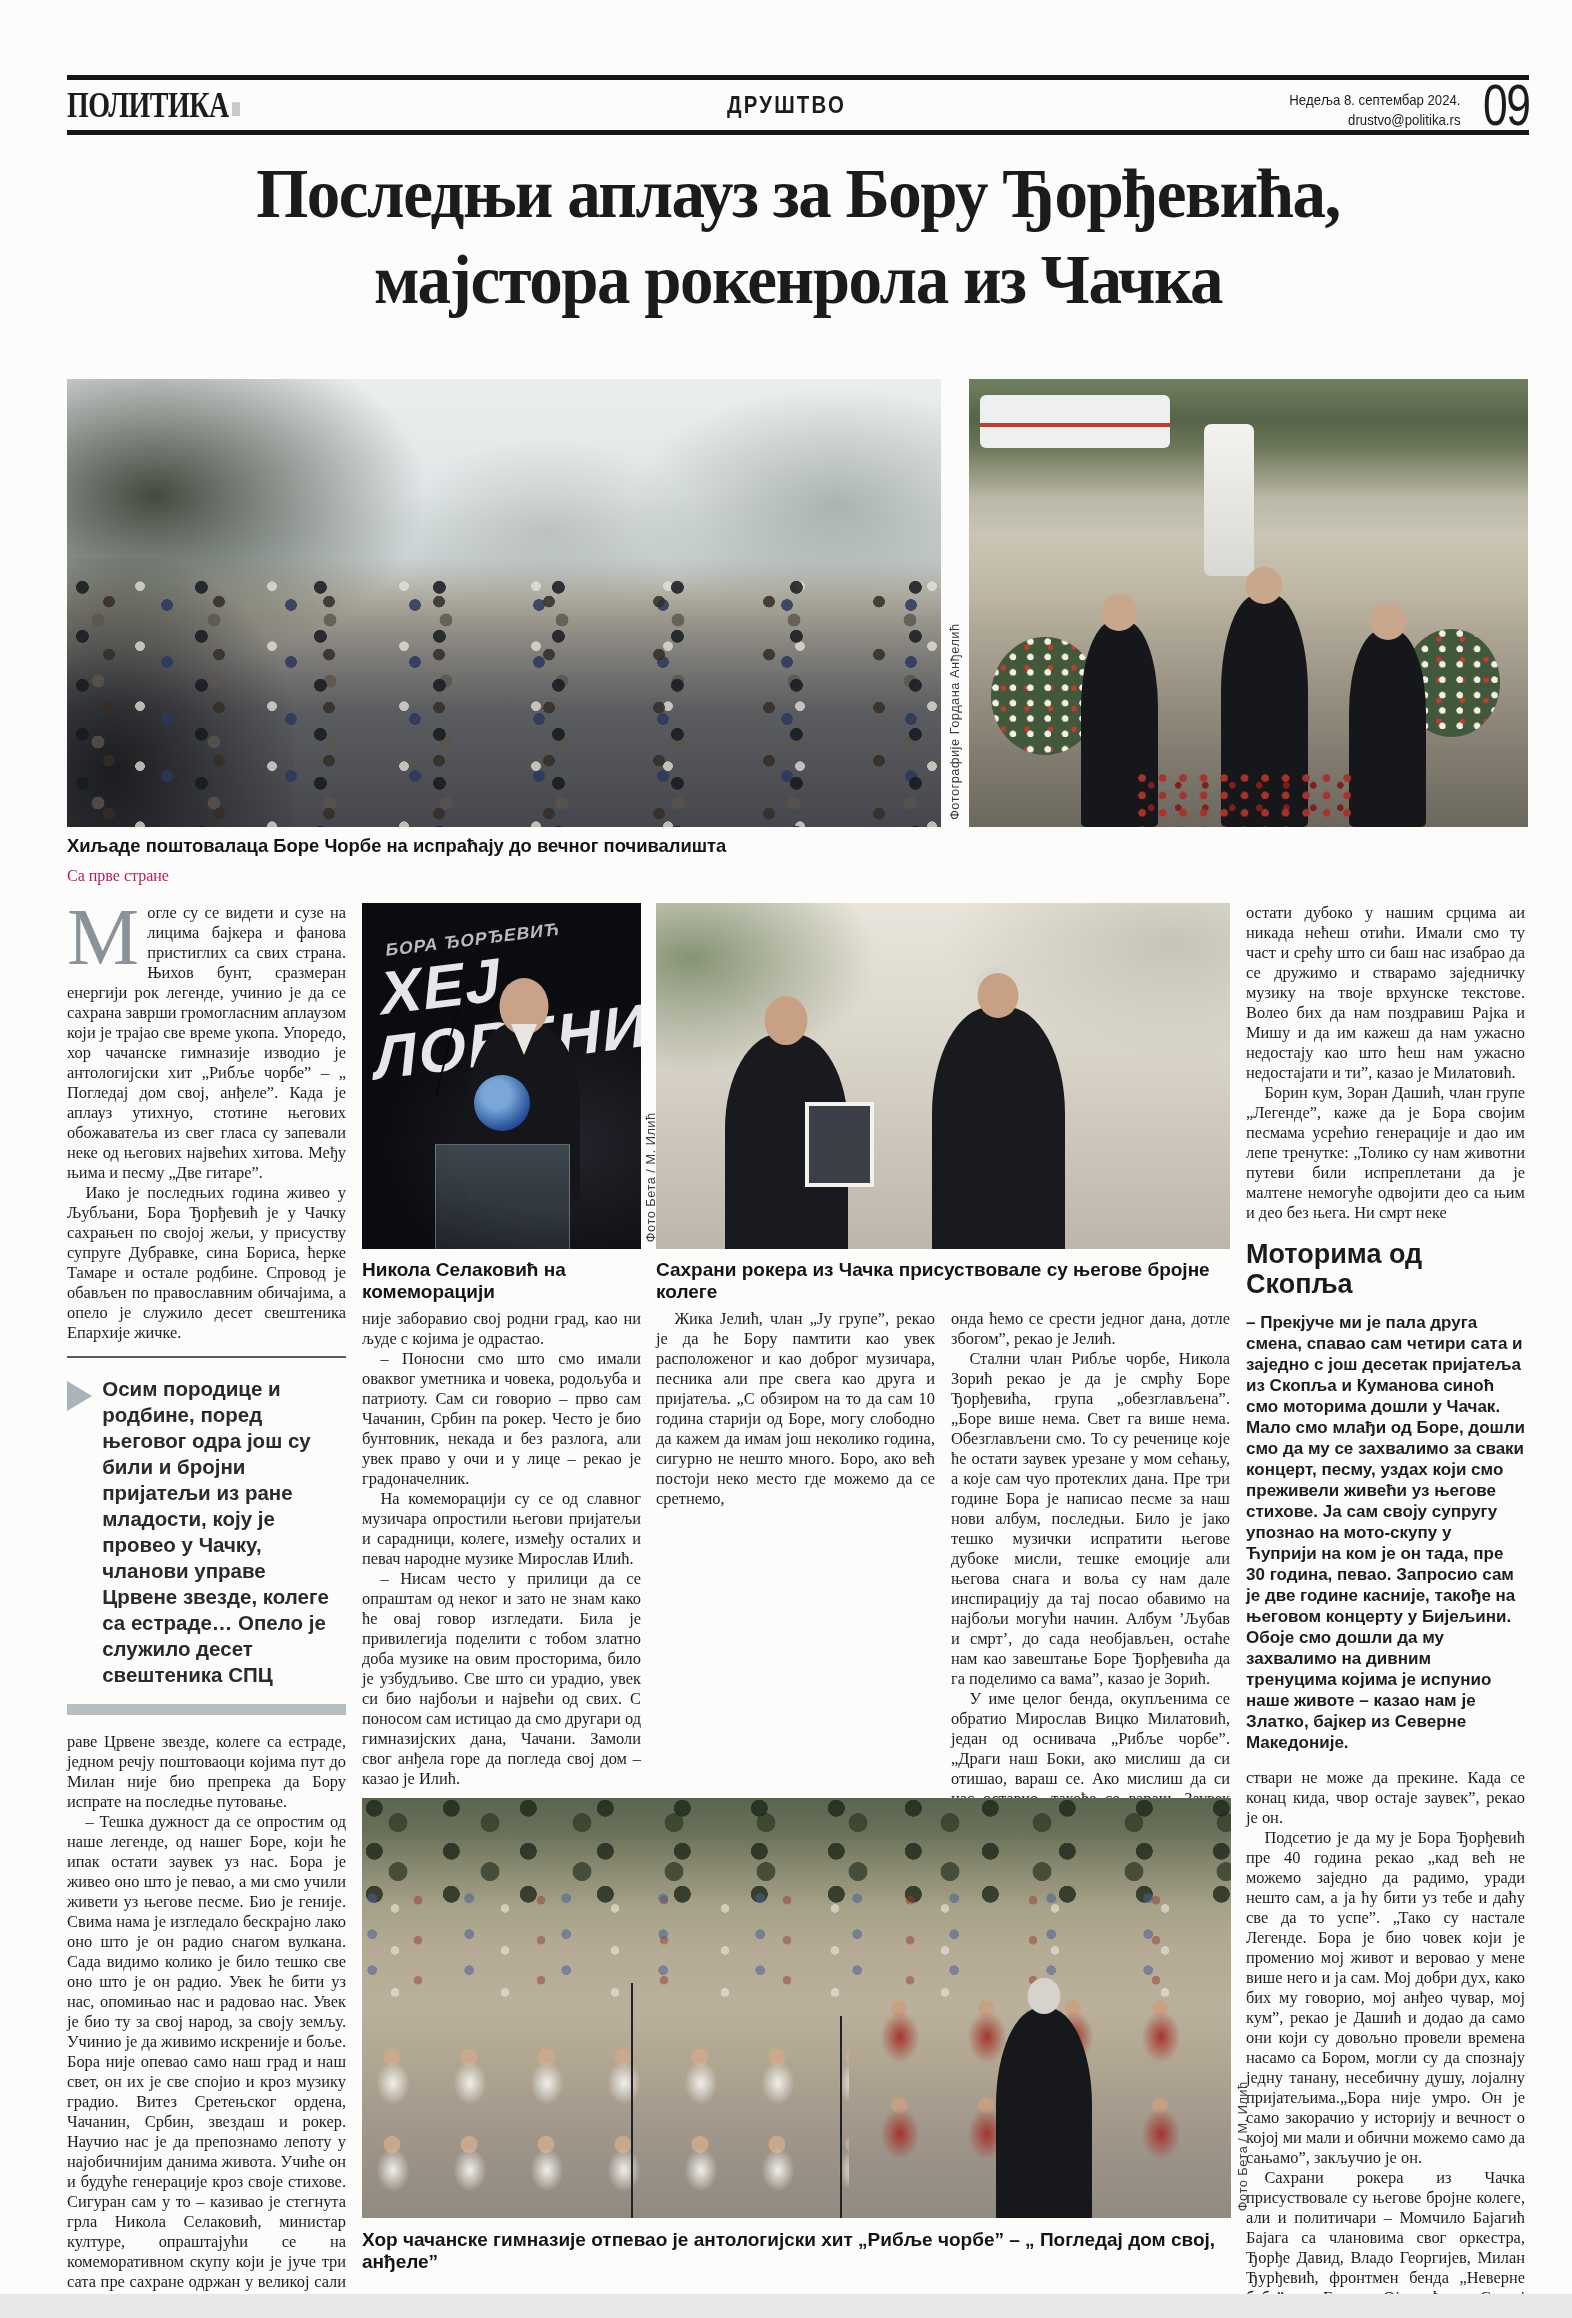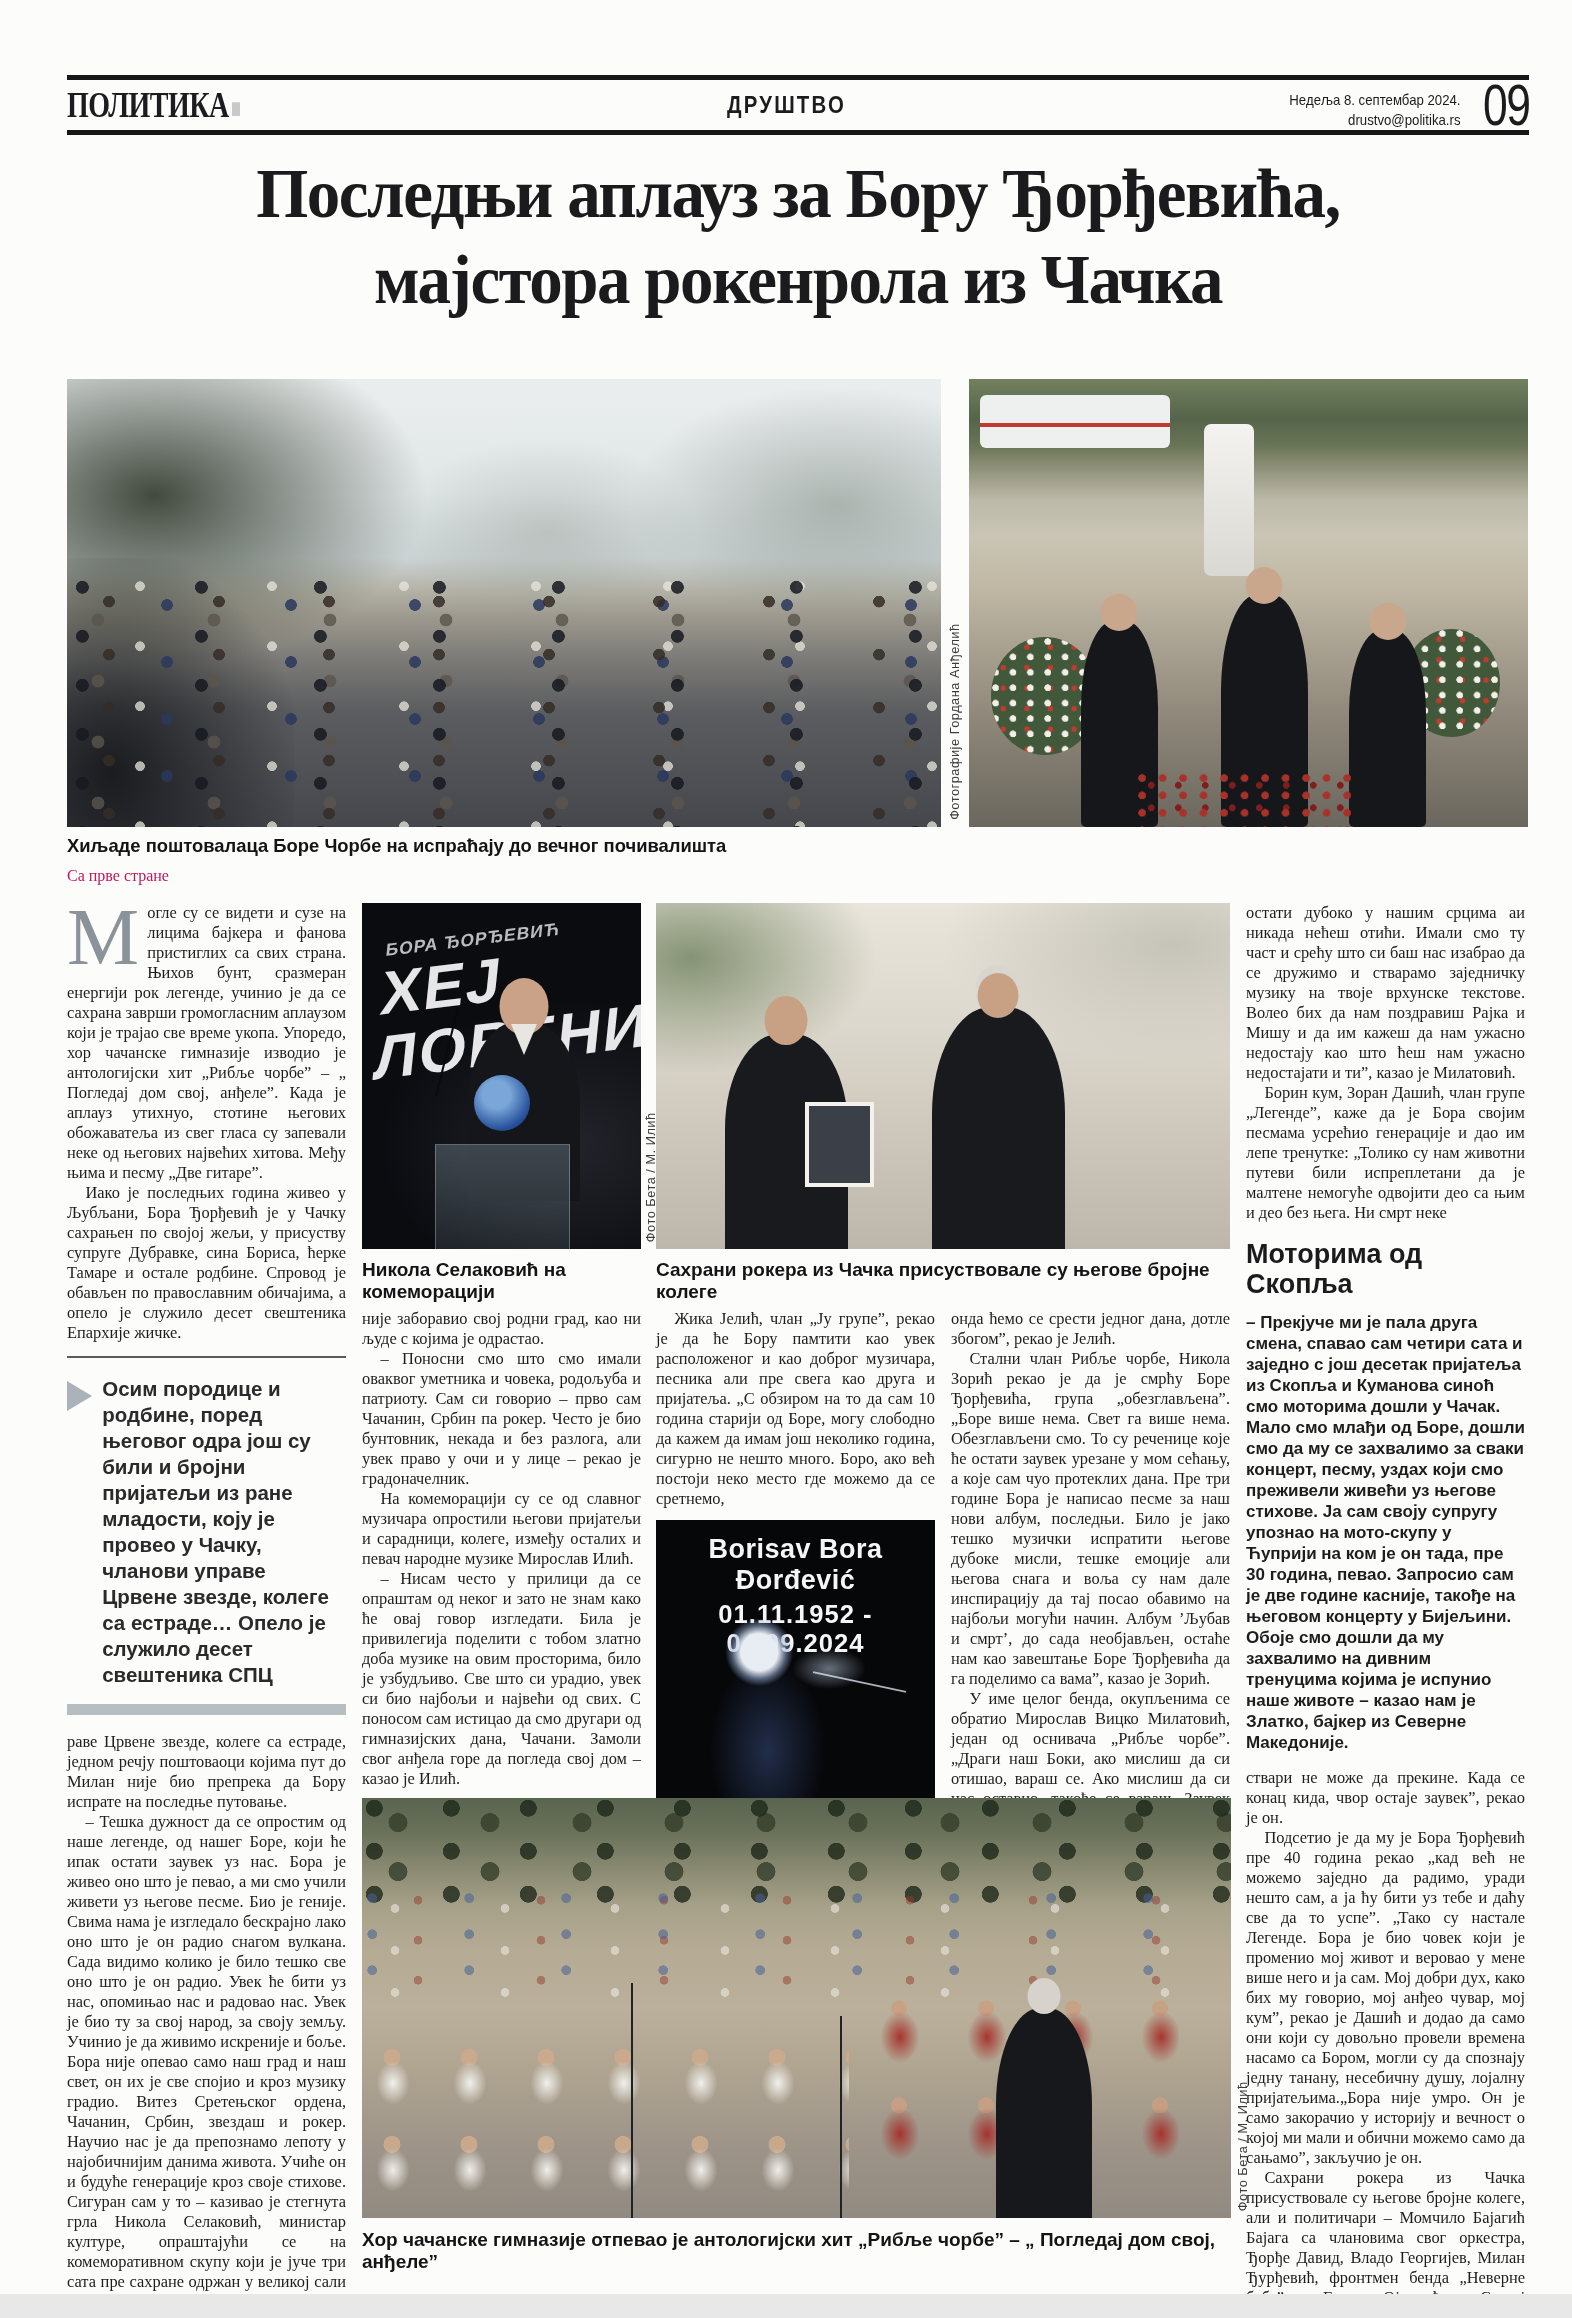--- a/index.html
+++ b/index.html
@@ -238,27 +238,20 @@
       <div class="m-head" style="top:-34px;width:41px;height:45px;"></div>
     </div>
     <div class="portrait" style="left:26%;bottom:18%;width:61px;height:77px;">
         <div class="inner"></div>
       </div>
   </div>
   <div class="caption" style="left:656px;top:1259px;width:574px;">Сахрани рокера из Чачка присуствовале су његове бројне колеге</div>
 
   <div class="col" style="left:656px;top:1309px;">
     <p class="ind">Жика Јелић, члан „Ју групе”, рекао је да ће Бору памтити као увек расположеног и као доброг музичара, песника али пре свега као друга и пријатеља. „С обзиром на то да сам 10 година старији од Боре, могу слободно да кажем да имам још неколико година, сигурно не нешто много. Боро, ако већ постоји неко место где можемо да се сретнемо,</p>
-    <div class="memorial" style="position:relative;width:279px;height:292px;margin-top:11.3px;">
-      <div class="mem-name">Borisav Bora Đorđević</div>
-      <div class="mem-dates">01.11.1952 - 04.09.2024</div>
-      <div class="mem-figure">
-          <div class="mem-mic"></div>
-        </div>
-    </div>
   </div>
 
   <div class="col" style="left:951px;top:1309px;">
     <p>онда ћемо се срести једног дана, дотле збогом”, рекао је Јелић.</p>
     <p class="ind">Стални члан Рибље чорбе, Никола Зорић рекао је да је смрћу Боре Ђорђевића, група „обезглављена”. „Боре више нема. Свет га више нема. Обезглављени смо. То су реченице које ће остати заувек урезане у мом сећању, а које сам чуо протеклих дана. Пре три године Бора је написао песме за наш нови албум, последњи. Било је јако тешко музички испратити његове дубоке мисли, тешке емоције али његова снага и воља су нам дале инспирацију да тај посао обавимо на најбољи могући начин. Албум ’Љубав и смрт’, до сада необјављен, остаће нам као завештање Боре Ђорђевића да га поделимо са вама”, казао је Зорић.</p>
     <p class="ind">У име целог бенда, окупљенима се обратио Мирослав Вицко Милатовић, један од оснивача „Рибље чорбе”. „Драги наш Боки, ако мислиш да си отишао, вараш се. Ако мислиш да си нас оставио, такође се вараш. Заувек ћеш</p>
   </div>
 
   <div class="col" style="left:1246px;top:903px;">
     <p>остати дубоко у нашим срцима аи никада нећеш отићи. Имали смо ту част и срећу што си баш нас изабрао да се дружимо и стварамо заједничку музику на твоје врхунске текстове. Волео бих да нам поздравиш Рајка и Мишу и да им кажеш да нам ужасно недостају као што ћеш нам ужасно недостајати и ти”, казао је Милатовић.</p>

